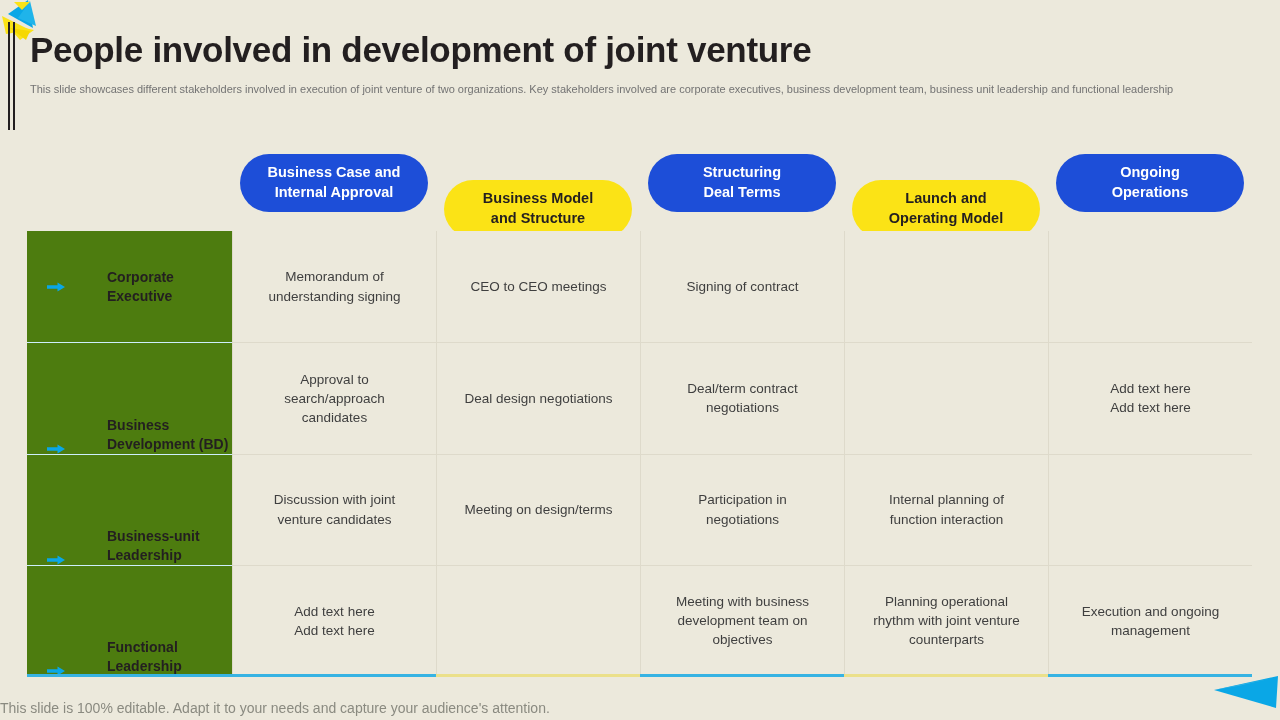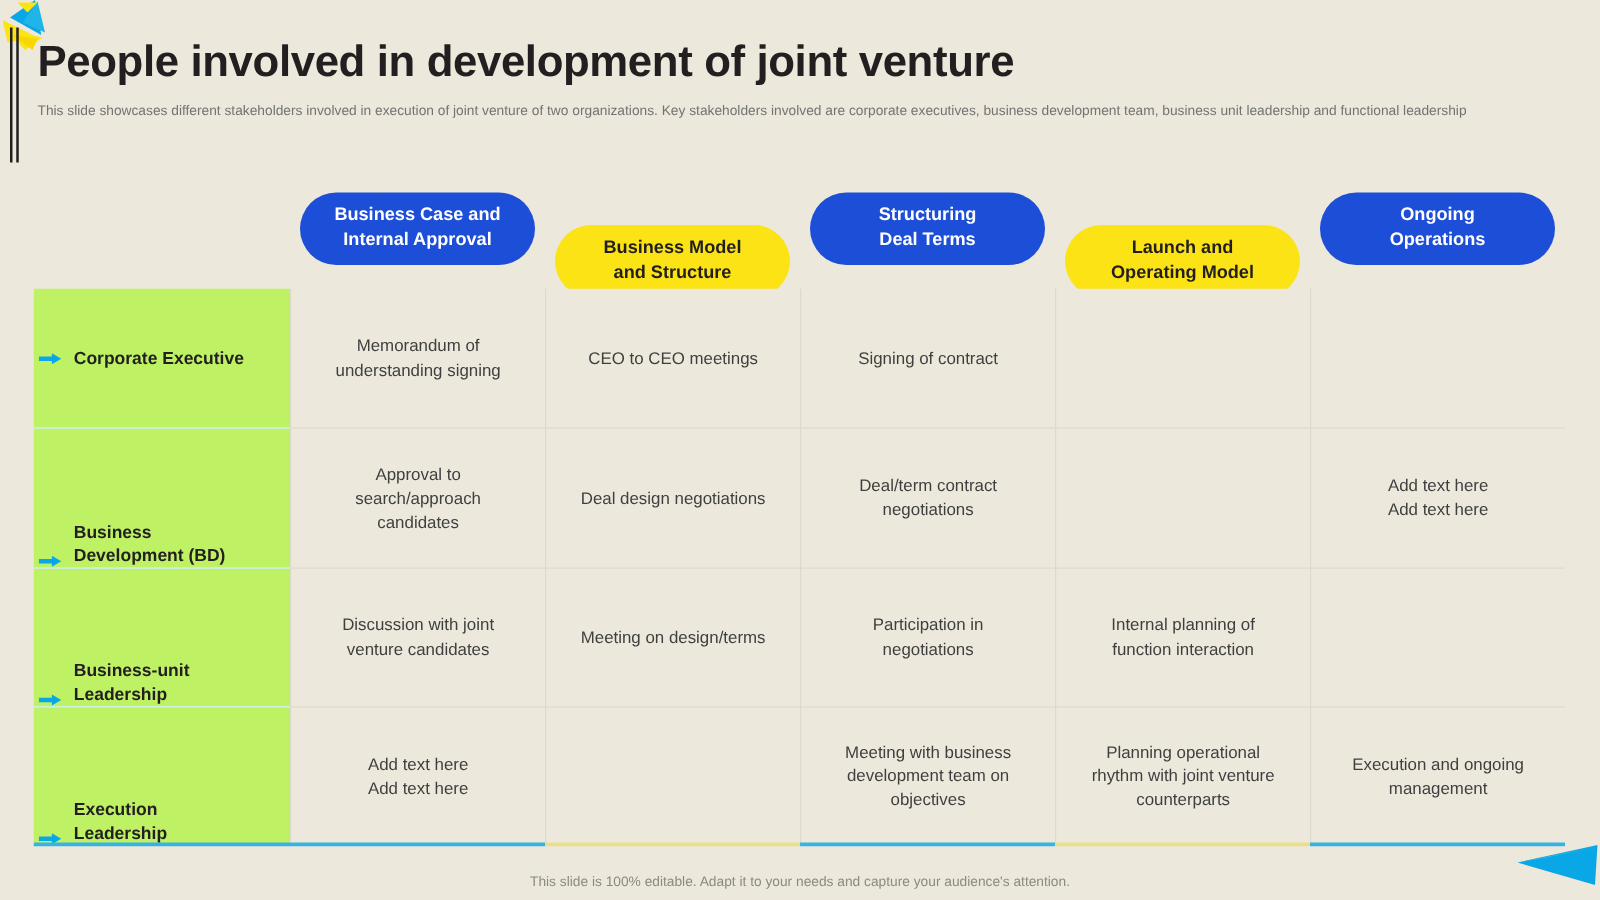--- a/index.html
+++ b/index.html
@@ -106,26 +106,27 @@
     display: flex;
     height: 111.25px;
     box-sizing: border-box;
   }
   .grid-row + .grid-row .cell { border-top: 1px solid #dedacb; }
   .grid-row + .grid-row .rowlabel { border-top: 1px solid #cdeffc; align-items: flex-end; }
 
   .rowlabel {
     width: 205px;
     flex: 0 0 205px;
-    background: #bef264;
+    background: #4d7c0f;
     display: flex;
     align-items: center;
     box-sizing: border-box;
-    padding-left: 4px;
+    padding-left: 20px;
     position: relative;
+    gap: 32px;
   }
   .rowlabel .arrow {
     flex: 0 0 auto;
     width: 18px;
     height: 10px;
     margin-right: 10px;
   }
   .rowlabel .rl-text {
     font-size: 14px;
     font-weight: bold;
@@ -162,22 +163,22 @@
   .accent-seg.blue   { background: #37b3e3; }
   .accent-seg.yellow { background: #ebe08a; }
   .accent-seg.lbl    { background: #37b3e3; flex: 0 0 205px; }
 
   
   .footer {
     position: absolute;
     left: 0;
     right: 0;
     top: 700px;
-    text-align: center;
-    font-size: 11px;
+    text-align: left;
+    font-size: 14px;
     color: #8a8a80;
   }
 </style>
 </head>
 <body>
 
 <svg class="corner-deco" viewBox="0 0 60 60">
   <polygon points="2,16 30,30 6,34" fill="#fbe316"></polygon>
   <polygon points="6,24 34,30 20,40" fill="#fbe316"></polygon>
   <polygon points="10,28 30,31 26,40" fill="#f6d800"></polygon>
@@ -317,21 +318,21 @@
       </div>
       <div class="cell">
         <div></div>
       </div>
     </div>
     <div class="grid-row">
       <div class="rowlabel">
         <svg class="arrow" viewBox="0 0 18 10">
           <path d="M0 3.2 H10.5 V0.6 L18 5 L10.5 9.4 V6.8 H0 Z" fill="#0aa7e6"></path>
         </svg>
-        <div class="rl-text"><span>Execution</span><br><span>Leadership</span></div>
+        <div class="rl-text"><span>Functional</span><br><span>Leadership</span></div>
       </div>
       <div class="cell">
         <div>
           <span class="ct">Add text here</span>
           <span class="ct">Add text here</span>
         </div>
       </div>
       <div class="cell">
         <div></div>
       </div>

